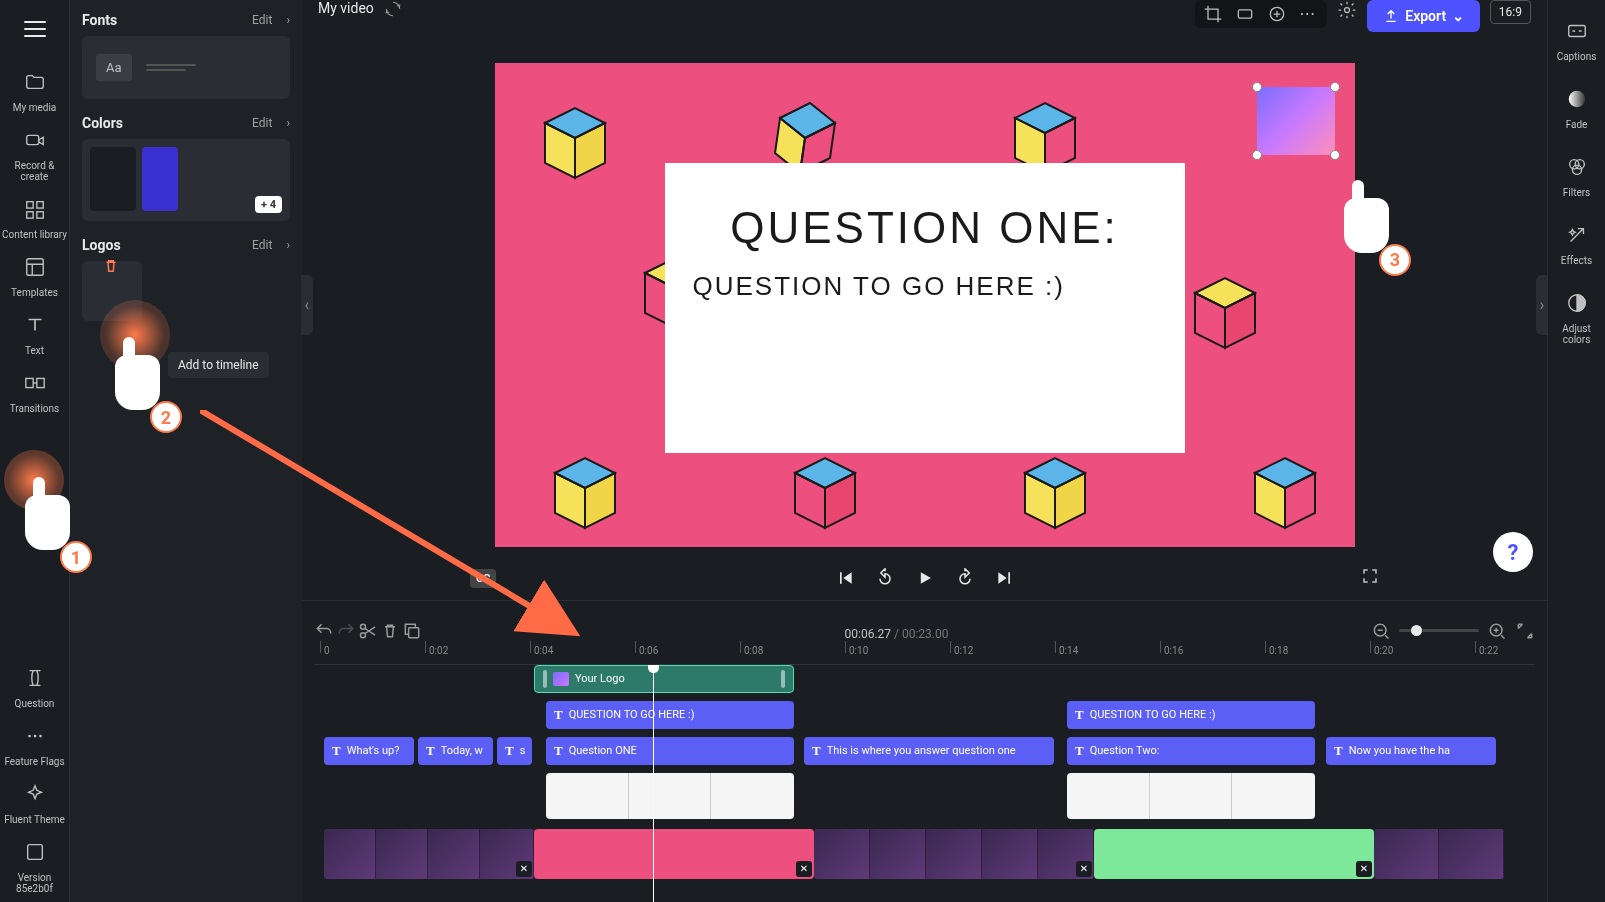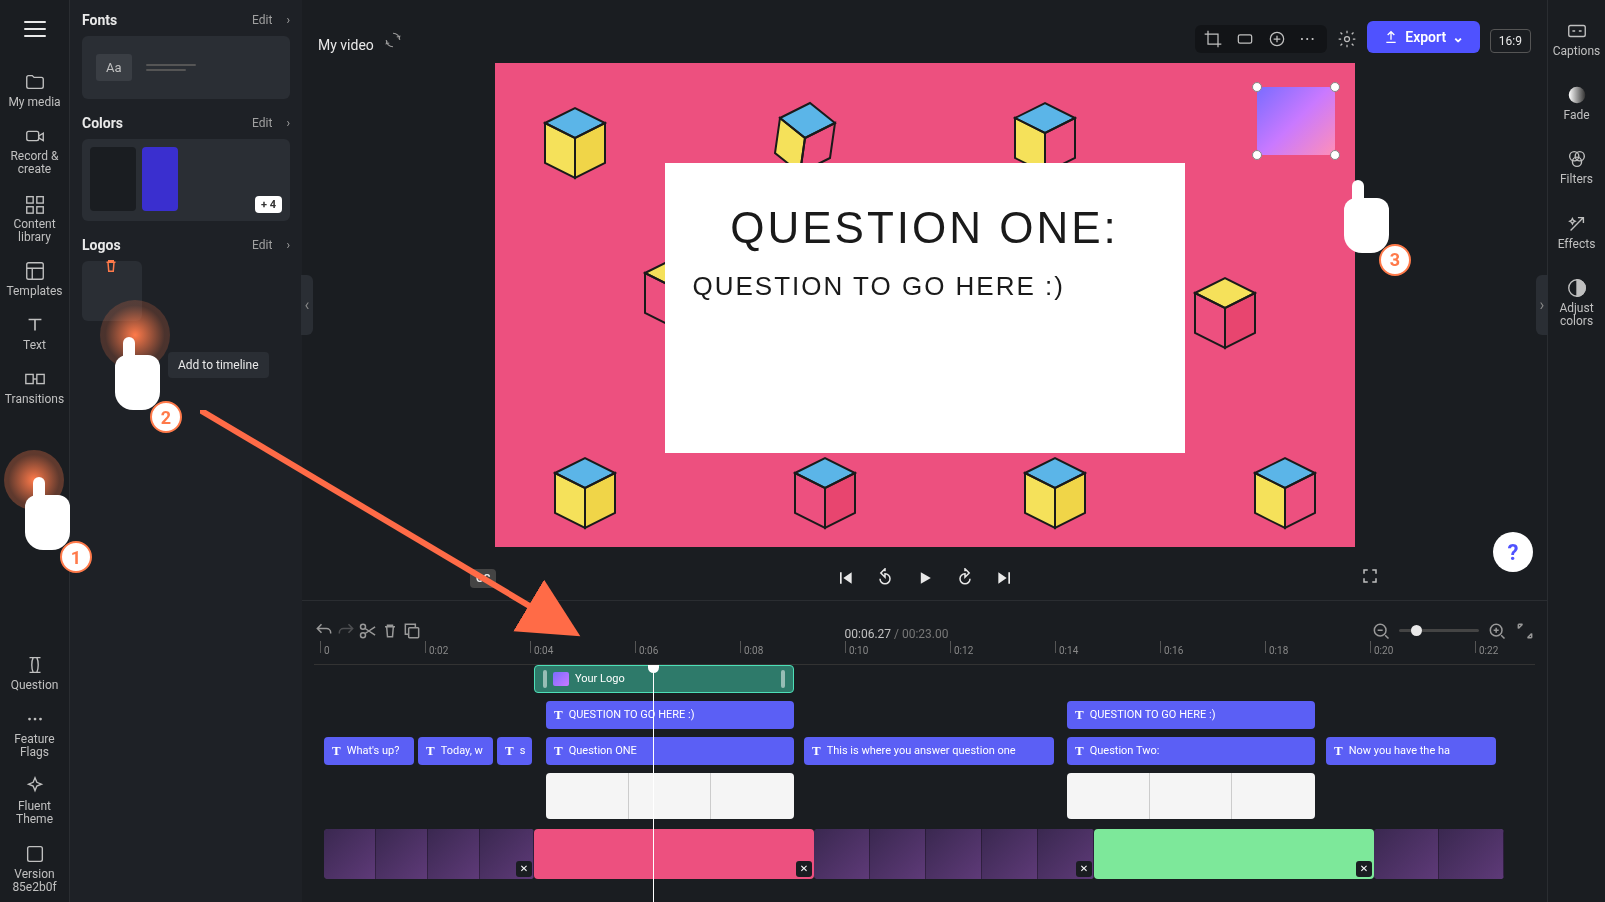--- a/index.html
+++ b/index.html
@@ -3,21 +3,21 @@
 <meta charset="utf-8">
 <style>
 * { margin: 0; padding: 0; box-sizing: border-box; font-family: -apple-system, BlinkMacSystemFont, "Segoe UI", Roboto, sans-serif; user-select: none; }
 body { background: #1a1d21; color: #e9e9e9; width: 1605px; height: 902px; overflow: hidden; display: flex; }
 .far-left-rail { width: 70px; background: #1a1d21; border-right: 1px solid #2a2d31; display: flex; flex-direction: column; align-items: center; padding-top: 10px; position: relative; }
 .hamburger { width: 38px; height: 38px; display: flex; align-items: center; justify-content: center; cursor: pointer; margin-bottom: 15px; }
 .hamburger-lines { display: flex; flex-direction: column; gap: 5px; }
 .hamburger-lines span { width: 22px; height: 2px; background: #e9e9e9; border-radius: 1px; }
 .rail-item { display: flex; flex-direction: column; align-items: center; gap: 3px; padding: 8px 2px; cursor: pointer; width: 100%; color: #c0c0c0; }
 .rail-icon { width: 22px; height: 22px; display: flex; align-items: center; justify-content: center; }
-.rail-label { font-size: 12px; color: #c0c0c0; text-align: center; line-height: 1.1; }
+.rail-label { font-size: 10px; color: #c0c0c0; text-align: center; line-height: 1.1; margin-top: 6px; }
 .rail-spacer { flex: 1; }
 .brand-kit-highlight { position: absolute; left: 4px; top: 450px; width: 60px; height: 60px; border-radius: 50%; background: radial-gradient(circle,#ff7a4a 0%,rgba(255,122,74,0.3) 60%); display: flex; align-items: center; justify-content: center; z-index: 5; }
 .hand-cursor { position: absolute; width: 55px; height: 70px; z-index: 20; }
 .hand-shape { width: 45px; height: 55px; background: white; border-radius: 12px 12px 18px 18px; position: relative; }
 .hand-shape::before { content: ''; position: absolute; top: -18px; left: 8px; width: 12px; height: 26px; background: white; border-radius: 6px; }
 .hand-badge { position: absolute; bottom: -8px; right: -12px; width: 32px; height: 32px; border-radius: 50%; background: white; color: #ff7a4a; font-weight: bold; font-size: 18px; display: flex; align-items: center; justify-content: center; border: 2px solid #ff7a4a; }
 .left-panel { width: 232px; background: #1e2126; padding: 12px; overflow-y: auto; }
 .panel-section { margin-bottom: 16px; }
 .panel-header { display: flex; justify-content: space-between; align-items: center; margin-bottom: 8px; }
 .panel-title { font-size: 14px; font-weight: 700; color: #e9e9e9; }
@@ -27,21 +27,21 @@
 .font-lines { display: flex; flex-direction: column; gap: 3px; }
 .font-lines span { height: 2px; background: #555; border-radius: 1px; }
 .colors-box { background: #2a2e34; border-radius: 6px; padding: 8px; position: relative; display: flex; gap: 6px; height: 82px; }
 .color-swatch { width: 46px; height: 64px; border-radius: 4px; }
 .plus-chip { position: absolute; bottom: 8px; right: 8px; background: white; color: #333; font-size: 11px; font-weight: bold; padding: 2px 6px; border-radius: 4px; }
 .logo-thumb { width: 60px; height: 60px; border-radius: 6px; background: #2a2e34; position: relative; display: flex; align-items: center; justify-content: center; }
 .logo-trash { position: absolute; top: -4px; left: 20px; color: #ff7a4a; }
 .logo-highlight { position: absolute; left: 100px; top: 300px; width: 70px; height: 70px; border-radius: 50%; background: radial-gradient(circle,#ff7a4a 0%,rgba(255,122,74,0.2) 60%); z-index: 6; }
 .tooltip { position: absolute; left: 168px; top: 352px; background: #2a2e34; color: #e9e9e9; font-size: 12px; padding: 6px 10px; border-radius: 4px; z-index: 25; white-space: nowrap; }
 .main-area { flex: 1; display: flex; flex-direction: column; }
-.top-bar { height: 54px; display: flex; align-items: flex-end; padding: 0 16px; gap: 10px; }
+.top-bar { height: 54px; display: flex; align-items: flex-start; padding: 0 16px; gap: 10px; }
 .project-name { font-size: 14px; color: #e9e9e9; }
 .sync-icon { color: #999; }
 .top-spacer { flex: 1; }
 .canvas-tools { display: flex; gap: 12px; align-items: center; padding: 4px 8px; background: rgba(0,0,0,0.3); border-radius: 6px; }
 .tool-icn { width: 20px; height: 20px; color: #c0c0c0; cursor: pointer; }
 .export-btn { background: #4f52ff; color: white; padding: 8px 16px; border-radius: 6px; font-size: 14px; font-weight: 600; display: flex; align-items: center; gap: 6px; cursor: pointer; }
 .ratio-chip { border: 1px solid #555; border-radius: 4px; padding: 4px 8px; font-size: 12px; color: #e9e9e9; }
 .canvas-region { flex: 1; display: flex; align-items: center; justify-content: center; position: relative; padding: 10px 0; }
 .canvas { width: 860px; height: 484px; background: #ed507f; position: relative; overflow: hidden; }
 .cube { position: absolute; width: 100px; height: 100px; }

